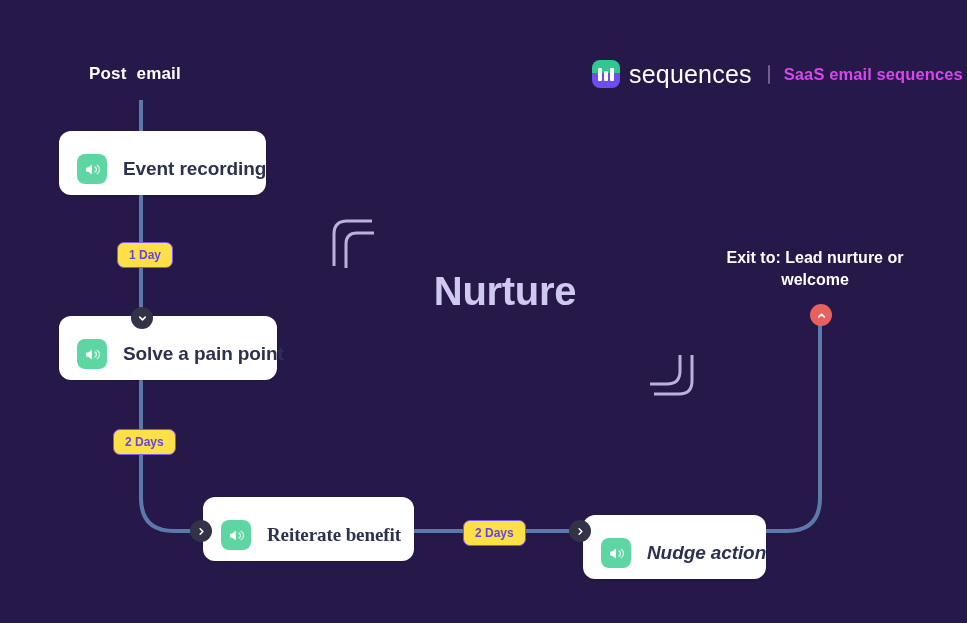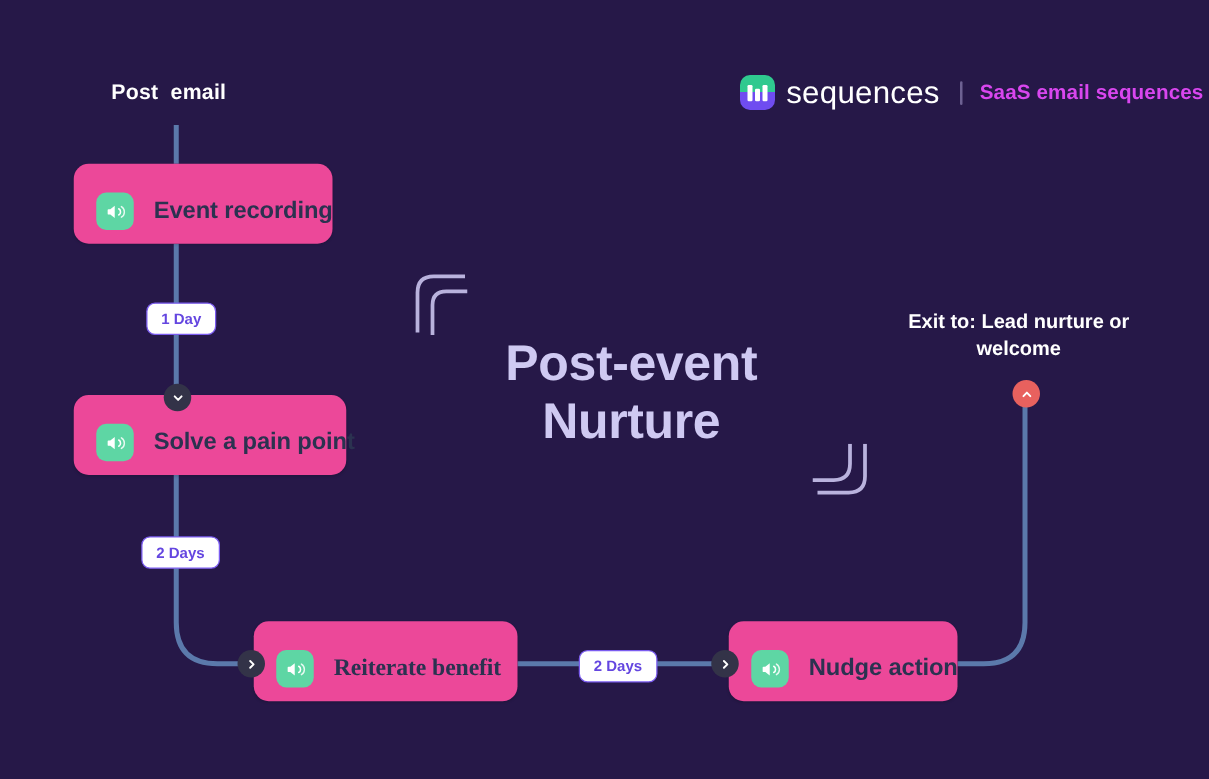--- a/index.html
+++ b/index.html
@@ -102,21 +102,21 @@
     text-align: center;
     color: #ffffff;
     font-weight: 700;
     font-size: 16px;
     line-height: 22px;
   }
 
   
   .card {
     position: absolute;
-    background: #ec4899;
+    background: #ffffff;
     border-radius: 12px;
     display: flex;
     align-items: center;
     padding: 12px 20px 0 18px;
     height: 64px;
     box-shadow: 0 1px 2px rgba(0,0,0,0.12);
   }
   .card-icon {
     width: 30px; height: 30px;
     border-radius: 8px;
@@ -131,21 +131,21 @@
     color: #2b3250;
     font-size: 19px;
     font-weight: 700;
     letter-spacing: -0.1px;
     white-space: nowrap;
   }
 
   #card-event-recording { left: 59px;  top: 131px; width: 207px; }
   #card-solve-pain      { left: 59px;  top: 316px; width: 218px; }
   #card-reiterate       { left: 203px; top: 497px; width: 211px; font-family: Liberation Serif, serif; }
-  #card-nudge           { left: 583px; top: 497px; width: 183px; }
+  #card-nudge           { left: 583px; top: 515px; width: 183px; font-style: italic; }
 
   
   .node {
     position: absolute;
     width: 22px; height: 22px;
     border-radius: 50%;
     background: #333348;
     display: flex;
     align-items: center;
     justify-content: center;
@@ -153,21 +153,21 @@
   }
   .node.exit { background: #e8615e; }
   #node-solve-top  { left: 131px; top: 307px; }
   #node-reiterate  { left: 190px; top: 520px; }
   #node-nudge      { left: 569px; top: 520px; }
   #node-exit       { left: 810px; top: 304px; }
 
   
   .delay {
     position: absolute;
-    background: #ffffff;
+    background: #fde047;
     border: 1.6px solid #7b5cf0;
     border-radius: 7px;
     color: #6446e0;
     font-size: 12px;
     font-weight: 700;
     padding: 5px 11px;
     z-index: 6;
     white-space: nowrap;
   }
   #delay-1day   { left: 117px; top: 242px; }
@@ -213,21 +213,20 @@
         <i class="b3"></i>
     </div>
     <div class="brand-name">sequences</div>
     <div class="brand-sep"></div>
     <div class="brand-tag">SaaS email sequences</div>
   </div>
 
   <div class="stage-label" id="label-post-event">Post  email</div>
 
   <div class="big-title">
-    <div>Post-event</div>
     <div>Nurture</div>
   </div>
 
   <div class="exit-label">Exit to: Lead nurture or welcome</div>
 
   <div class="card" id="card-event-recording">
     <span class="card-icon">
       <svg width="17" height="17" viewBox="0 0 24 24" fill="#ffffff">
         <path d="M3 10v4a1 1 0 0 0 1 1h2l5 4V5L6 9H4a1 1 0 0 0-1 1z"></path>
         <path d="M15.5 8.5a4 4 0 0 1 0 7" stroke="#ffffff" stroke-width="1.8" fill="none" stroke-linecap="round"></path>

